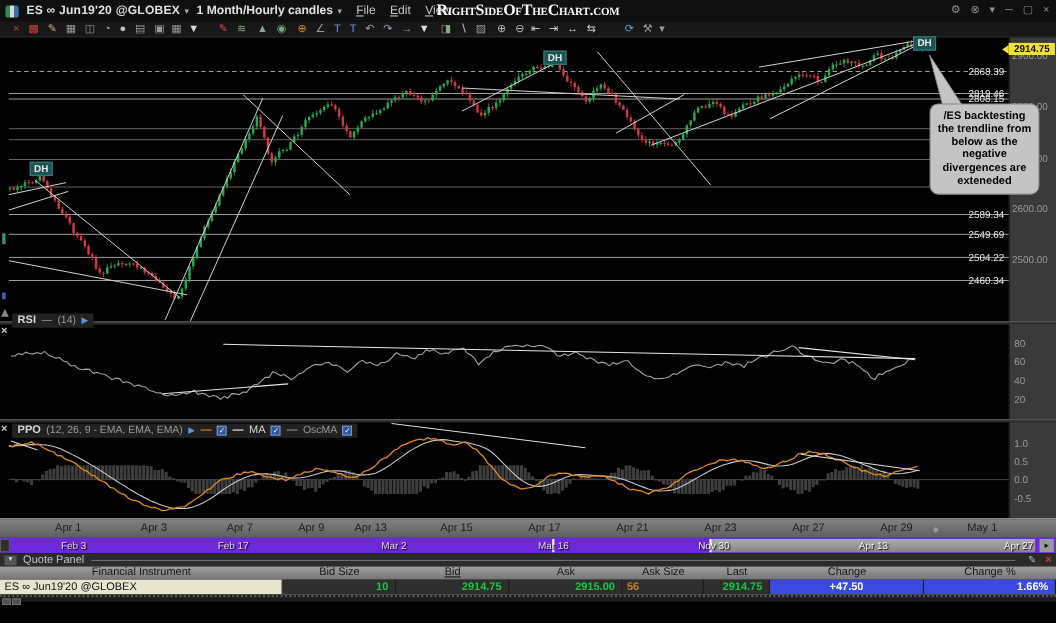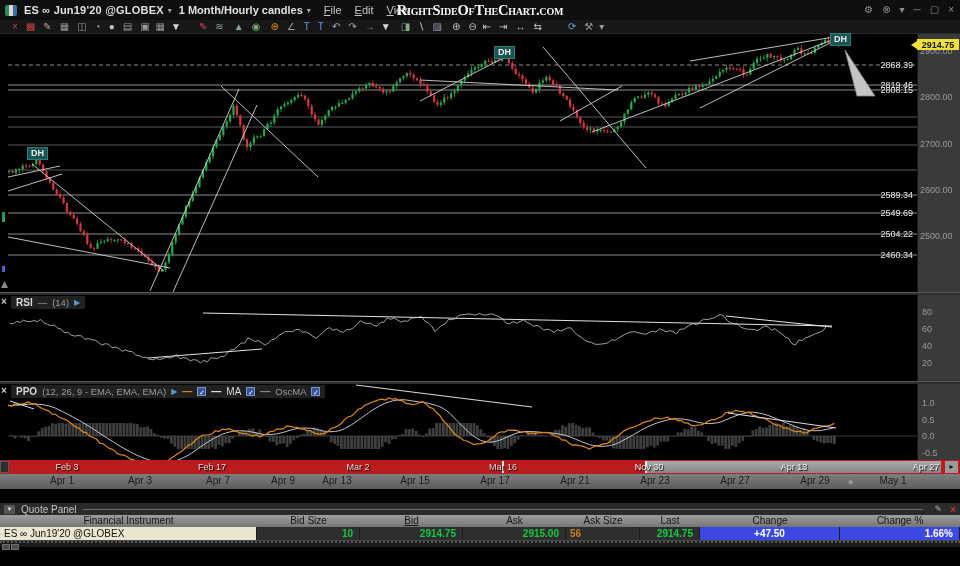--- a/index.html
+++ b/index.html
@@ -39,21 +39,21 @@
   .dh{position:absolute;background:#1c5353;border:1px solid #2e7d7d;color:#eaeaea;font-size:9px;font-weight:bold;
       height:11px;line-height:11px;padding:0 3px;z-index:5;}
   .annot{position:absolute;left:845px;top:94px;width:92px;background:#c4c4c4;border:1px solid #8a8a8a;
          border-radius:8px;color:#000;font-size:10px;font-weight:bold;text-align:center;line-height:1.18;
          padding:5px 3px;z-index:6;}
   
   .dateaxis{position:absolute;left:0;top:471px;width:960px;height:18px;background:linear-gradient(#828282,#5d5d5d);
             border-top:1px solid #9a9a9a;box-sizing:border-box;}
   .dlabel{position:absolute;top:3px;transform:translateX(-50%);color:#1d1d1d;font-size:10px;text-align:right;}
   .ddiamond{position:absolute;top:6px;color:#9a9a9a;font-size:7px;}
-  .scroll{position:absolute;left:0;top:460px;width:960px;height:14px;background:#b91c1c;}
+  .scroll{position:absolute;left:0;top:489px;width:960px;height:14px;background:#6d28d9;}
   .thumb{position:absolute;top:1px;height:12px;background:linear-gradient(#ababab,#868686);border-radius:1px;}
   .stick{position:absolute;top:1px;width:2px;height:12px;background:#efefef;}
   .slabel{position:absolute;top:2px;font-size:9px;color:#e6e6e6;text-shadow:1px 1px 1px #000;transform:translateX(-50%);}
   .sbtn{position:absolute;top:1px;width:13px;height:12px;background:#9a9a9a;color:#111;font-size:8px;line-height:12px;
         text-align:center;}
   .sstub{position:absolute;left:0;top:1px;width:9px;height:12px;background:#2e2e2e;border:1px solid #5a5a5a;box-sizing:border-box;}
   
   .qhead{position:absolute;left:0;top:503px;width:960px;height:12px;background:#2b2b2b;display:flex;align-items:center;
          gap:6px;padding-left:4px;box-sizing:border-box;color:#c4c4c4;font-size:10px;}
   .qbtn{width:11px;height:9px;background:#555;color:#ddd;font-size:6px;line-height:9px;text-align:center;}
@@ -936,21 +936,21 @@
       <line x1="356" y1="385" x2="532" y2="407" stroke="#dcdcdc" stroke-width="1"></line>
       <line x1="10" y1="401" x2="34" y2="409" stroke="#dcdcdc" stroke-width="1"></line>
       <line x1="728" y1="413" x2="836" y2="428" stroke="#dcdcdc" stroke-width="1"></line>
       <text x="922" y="406" fill="#9a9a9a" font-size="9" text-anchor="start" font-family="Liberation Sans, DejaVu Sans, sans-serif">1.0</text>
       <text x="922" y="423" fill="#9a9a9a" font-size="9" text-anchor="start" font-family="Liberation Sans, DejaVu Sans, sans-serif">0.5</text>
       <text x="922" y="439" fill="#9a9a9a" font-size="9" text-anchor="start" font-family="Liberation Sans, DejaVu Sans, sans-serif">0.0</text>
       <text x="922" y="456" fill="#9a9a9a" font-size="9" text-anchor="start" font-family="Liberation Sans, DejaVu Sans, sans-serif">-0.5</text>
     </svg>
 
   <div class="pclose" style="top:297px">×</div>
-  <div class="pchip" style="top:296px">
+  <div class="pchip" style="top:285px">
     <b>RSI</b>
     <span class="dim">—</span>
     <span class="dim">(14)</span>
     <span class="blueptr">▶</span>
   </div>
 
   <div class="pclose" style="top:386px">×</div>
   <div class="pchip" style="top:385px">
     <b>PPO</b>
     <span class="dim">(12, 26, 9 - EMA, EMA, EMA)</span>
@@ -963,20 +963,21 @@
     <span class="sw" style="color:#8a8a8a">—</span>
     <span class="dim">OscMA</span>
     <span class="cb">✓</span>
   </div>
 
   <div id="dhlayer">
       <div class="dh" style="left: 27px; top: 147px;">DH</div>
       <div class="dh" style="left: 494px; top: 46px;">DH</div>
       <div class="dh" style="left: 830px; top: 33px;">DH</div>
     </div>
+  <div class="annot">/ES backtesting the trendline from below as the negative divergences are exteneded</div>
 
   <div class="dateaxis" id="dateaxis">
       <span class="dlabel" style="left: 62px;">Apr 1</span>
       <span class="dlabel" style="left: 140px;">Apr 3</span>
       <span class="dlabel" style="left: 218px;">Apr 7</span>
       <span class="dlabel" style="left: 283px;">Apr 9</span>
       <span class="dlabel" style="left: 337px;">Apr 13</span>
       <span class="dlabel" style="left: 415px;">Apr 15</span>
       <span class="dlabel" style="left: 495px;">Apr 17</span>
       <span class="dlabel" style="left: 575px;">Apr 21</span>

